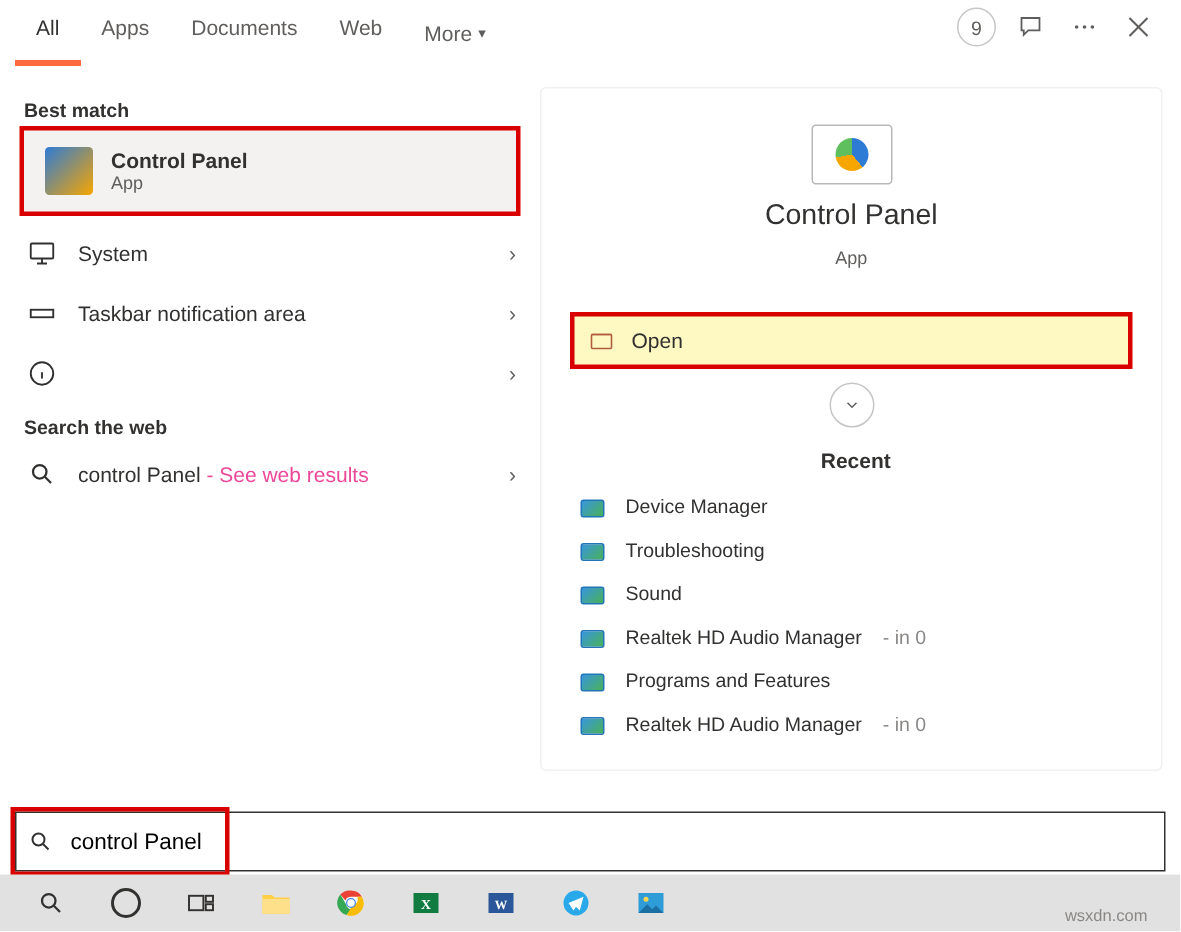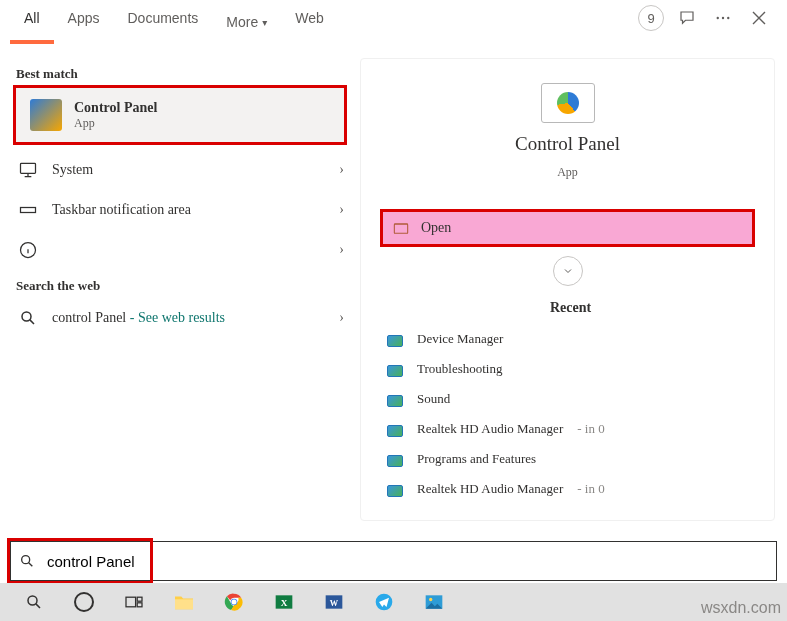--- a/index.html
+++ b/index.html
@@ -7,73 +7,73 @@
   
   .topbar { display: flex; height: 48px; padding: 0 10px; border-bottom: 4px solid transparent; }
   .tab { padding: 10px 14px 6px; font-size: 14px; color: #605e5c; cursor: pointer; border-bottom: 4px solid transparent; }
   .tab.active { color: #323130; border-bottom: 4px solid #ff6a3e; }
   .tab-more { display: flex; align-items: center; gap: 4px; }
   .tab-more::after { content: "▾"; font-size: 10px; color: #605e5c; }
   .topbar-spacer { flex: 1; }
   .top-icon { width: 36px; height: 36px; display: flex; align-items: center; justify-content: center; color: #605e5c; font-size: 16px; cursor: pointer; }
   .badge { width: 26px; height: 26px; border-radius: 50%; border: 1px solid #c8c6c4; display: flex; align-items: center; justify-content: center; font-size: 13px; color: #605e5c; }
   
-  .body-row { display: flex; height: 490px; font-family: Liberation Serif, serif; }
+  .body-row { display: flex; height: 490px; }
   .left-col { width: 360px; padding: 10px 0 0 0; }
   .right-col { flex: 1; padding: 10px 12px 0 0; }
   
   .section-hdr { padding: 8px 16px 4px; font-size: 13px; font-weight: 600; }
   .result-row { display: flex; align-items: center; padding: 8px 16px; position: relative; cursor: pointer; }
   .result-row .chev { margin-left: auto; color: #605e5c; font-size: 14px; }
   .result-row .ico { width: 24px; height: 24px; margin-right: 12px; display: flex; align-items: center; justify-content: center; font-size: 16px; }
   .two-line .title { font-weight: 600; }
   .two-line .sub { font-size: 12px; color: #605e5c; }
   .result-row.best { outline: 3px solid #d90000; outline-offset: -2px; background: #f3f2f1; height: 58px; margin: 0 14px 6px 14px; }
   .result-row.best .ico { width: 32px; height: 32px; background: linear-gradient(135deg,#2e7bd6,#f7a600); border-radius: 3px; }
-  .muted { color: #0f766e; }
+  .muted { color: #ec4899; }
   
   .app-card { background: #fff; border: 1px solid #f0f0f0; border-radius: 4px; padding: 24px 20px 16px; }
   .app-hero { display: flex; flex-direction: column; align-items: center; gap: 10px; padding-bottom: 14px; }
   .app-icon { width: 54px; height: 40px; background: #fff; border: 1px solid #b8b8b8; border-radius: 3px; display: flex; align-items: center; justify-content: center; }
   .app-icon .disc { width: 22px; height: 22px; border-radius: 50%; background: conic-gradient(#2e7bd6 0 140deg, #f7a600 140deg 260deg, #5fbf5f 260deg 360deg); }
   .app-title { font-size: 19px; font-weight: 400; }
   .app-sub { font-size: 12px; color: #605e5c; }
   
-  .open-row { display: flex; align-items: center; gap: 12px; padding: 10px 12px; margin-top: 16px; outline: 3px solid #d90000; outline-offset: -2px; background: #f9a8d4; cursor: pointer; }
+  .open-row { display: flex; align-items: center; gap: 12px; padding: 10px 12px; margin-top: 16px; outline: 3px solid #d90000; outline-offset: -2px; background: #fef9c3; cursor: pointer; }
   .open-row .ico { color: #b15c3a; font-size: 14px; }
   
   .expand-btn { width: 30px; height: 30px; border: 1px solid #c8c6c4; border-radius: 50%; display: flex; align-items: center; justify-content: center; margin: 10px auto 0; font-size: 12px; color: #605e5c; cursor: pointer; }
   
   .recent-hdr { font-weight: 600; padding: 14px 0 8px 6px; text-align: center; }
   .recent-row { display: flex; align-items: flex-end; gap: 14px; padding: 7px 6px; font-size: 13px; cursor: pointer; }
   .recent-row .ric { width: 16px; height: 12px; background: linear-gradient(135deg,#3a96dd,#48b159); border-radius: 2px; border: 1px solid #2276b7; }
   .recent-row .suffix { color: #8a8886; }
   
   .searchbar { position: absolute; left: 10px; right: 10px; bottom: 40px; height: 40px; border: 1px solid #323130; background: #fff; display: flex; align-items: center; }
   .searchbar .sico { width: 32px; display: flex; align-items: center; justify-content: center; color: #323130; font-size: 16px; }
   .searchbar input { border: none; outline: none; font-size: 15px; flex: 1; background: transparent; padding: 0 4px; }
   .search-highlight-box { position: absolute; left: 10px; bottom: 40px; height: 40px; width: 140px; outline: 3px solid #d90000; pointer-events: none; }
   
   .taskbar { position: absolute; bottom: 0; left: 0; right: 0; height: 38px; background: #e1e1e1; display: flex; align-items: center; gap: 18px; padding-left: 18px; }
   .tbtn { width: 32px; height: 32px; display: flex; align-items: center; justify-content: center; cursor: pointer; font-size: 18px; }
   .tbtn.search { color: #323130; }
   .tbtn.cortana { border: 2px solid #323130; border-radius: 50%; width: 20px; height: 20px; }
-  .watermark { position: absolute; right: 6px; bottom: 4px; font-size: 16px; color: #8a8886; }
+  .watermark { position: absolute; right: 22px; bottom: 4px; font-size: 11px; color: #8a8886; }
   
   svg { display: block; }
 </style>
 </head>
 <body>
 
 <div class="topbar">
   <div class="tab active">All</div>
   <div class="tab">Apps</div>
   <div class="tab">Documents</div>
+  <div class="tab">Web</div>
   <div class="tab tab-more">More</div>
-  <div class="tab">Web</div>
   <div class="topbar-spacer"></div>
   <div class="top-icon">
       <span class="badge">9</span>
     </div>
   <div class="top-icon">
     <svg width="18" height="18" viewBox="0 0 24 24" fill="none" stroke="#605e5c" stroke-width="1.6">
         <path d="M4 4h16v11H10l-4 4v-4H4z"></path>
       </svg>
   </div>
   <div class="top-icon">

